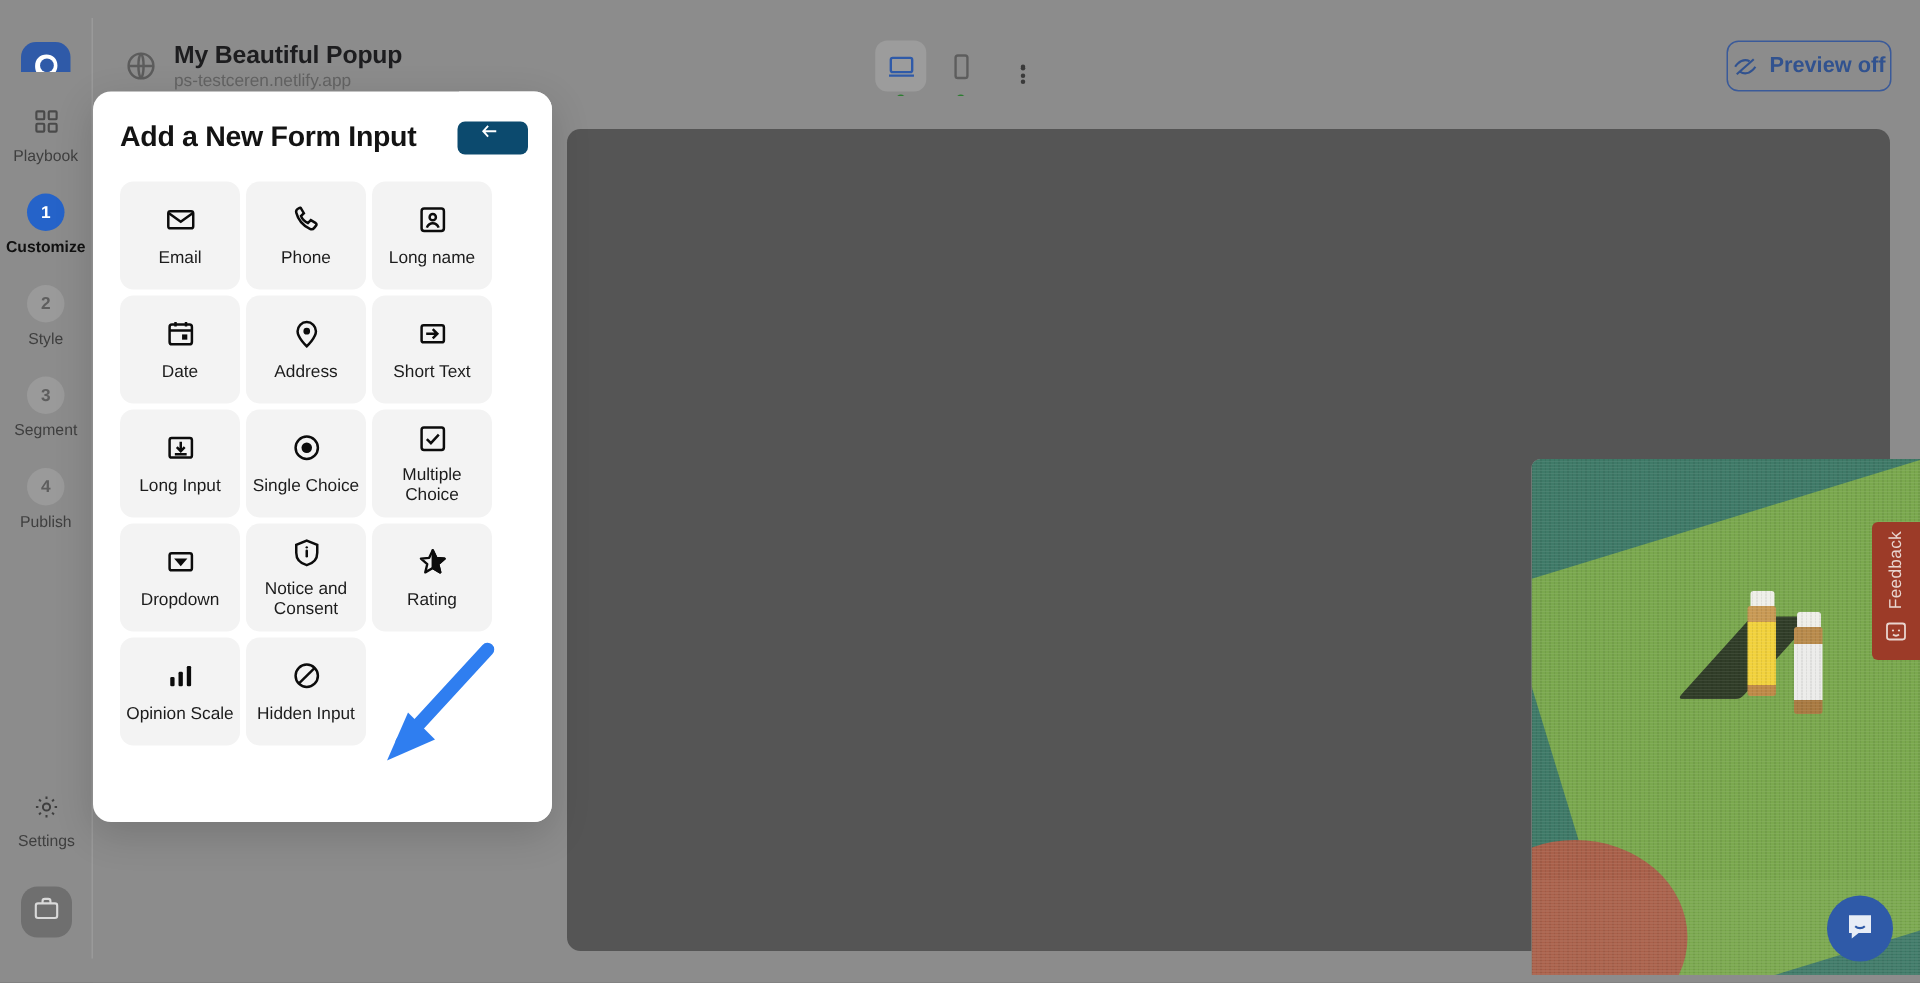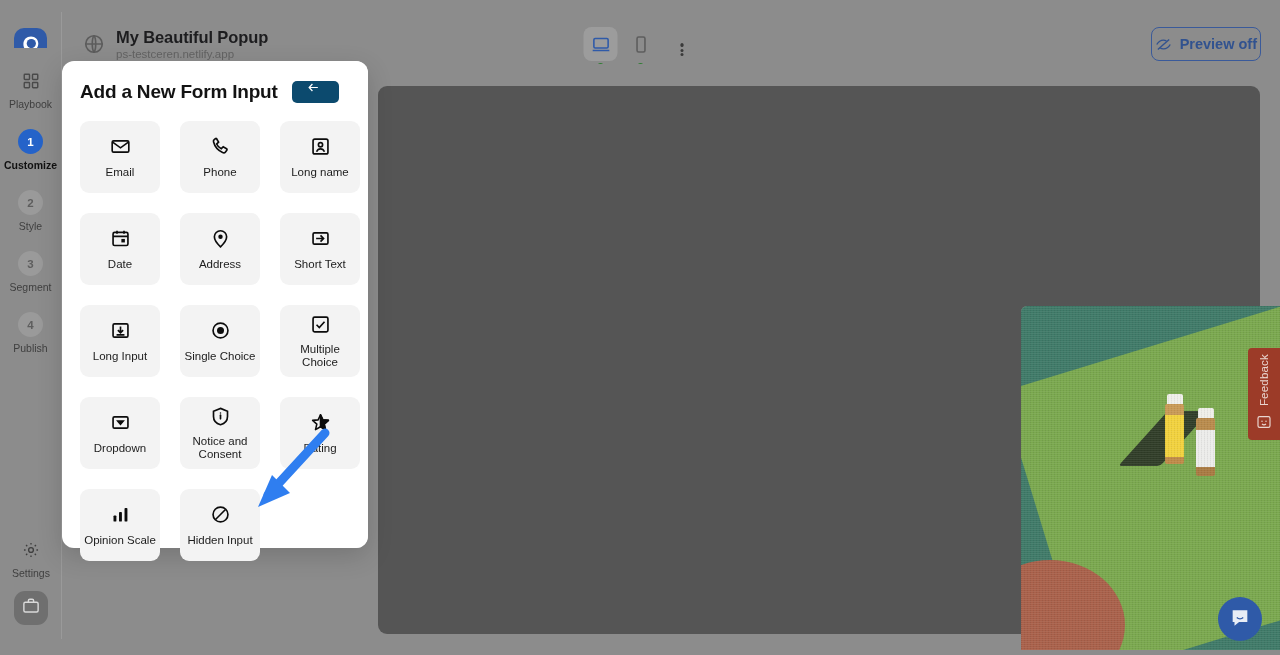--- a/index.html
+++ b/index.html
@@ -171,34 +171,34 @@
   .modal {
     position: absolute; left: 62px; top: 61px; width: 306px; height: 487px;
     background: #ffffff; border-radius: 12px; z-index: 30;
     box-shadow: 0 8px 26px rgba(0,0,0,.16);
   }
   .modal-strip {
     position: absolute; left: 306px; top: 61px; width: 62px; height: 487px;
     background: #f7f7f7; border-radius: 0 12px 12px 0; z-index: 29;
   }
   .modal-head {
-    display: flex; align-items: flex-start; gap: 14px;
+    display: flex; align-items: flex-start; gap: 27px;
     padding: 20px 0 0 18px;
   }
   .modal-title { font-size: 19px; font-weight: bold; color: #131313; letter-spacing: -.2px; }
   .back-btn {
     height: 22px; padding: 0 10px 0 7px; border-radius: 5px;
     background: #0c4a6e; color: #fff; border: none; cursor: pointer;
     font-size: 12.5px; font-weight: bold;
     display: flex; align-items: center; gap: 5px; flex-direction: column;
   }
 
   .grid {
     display: grid; grid-template-columns: repeat(3, 80px);
-    gap: 20px; padding: 18px 0 0 18px;
+    gap: 4px; padding: 18px 0 0 18px;
   }
   .card {
     width: 80px; height: 72px; background: #f3f3f3; border-radius: 9px;
     display: flex; flex-direction: column; align-items: center; justify-content: center;
     gap: 8px; cursor: pointer; padding: 0 4px;
   }
   .card-icon { height: 22px; display: flex; align-items: center; justify-content: center; color: #0c0c0c; }
   .card-label {
     font-size: 11.5px; color: #1c1c1c; text-align: center; line-height: 1.12;
   }
@@ -297,21 +297,21 @@
       <span class="nav-badge">3</span>
       <span class="nav-label">Segment</span>
     </div>
 
     <div class="nav-item">
       <span class="nav-badge">4</span>
       <span class="nav-label">Publish</span>
     </div>
 
     <div class="sidebar-bottom">
-      <div class="nav-item" style="margin-bottom:0">
+      <div class="nav-item" style="margin-bottom:12px">
         <span class="nav-icon">
           <svg width="18" height="18" viewBox="0 0 24 24" fill="none" stroke="#3f3f3f" stroke-width="1.8">
             <circle cx="12" cy="12" r="3.2"></circle>
             <path d="M12 2.6v2.2M12 19.2v2.2M21.4 12h-2.2M4.8 12H2.6M18.6 5.4l-1.6 1.6M7 17l-1.6 1.6M18.6 18.6 17 17M7 7 5.4 5.4"></path>
           </svg>
         </span>
         <span class="nav-label">Settings</span>
       </div>
       <div class="work-avatar">
         <span>

